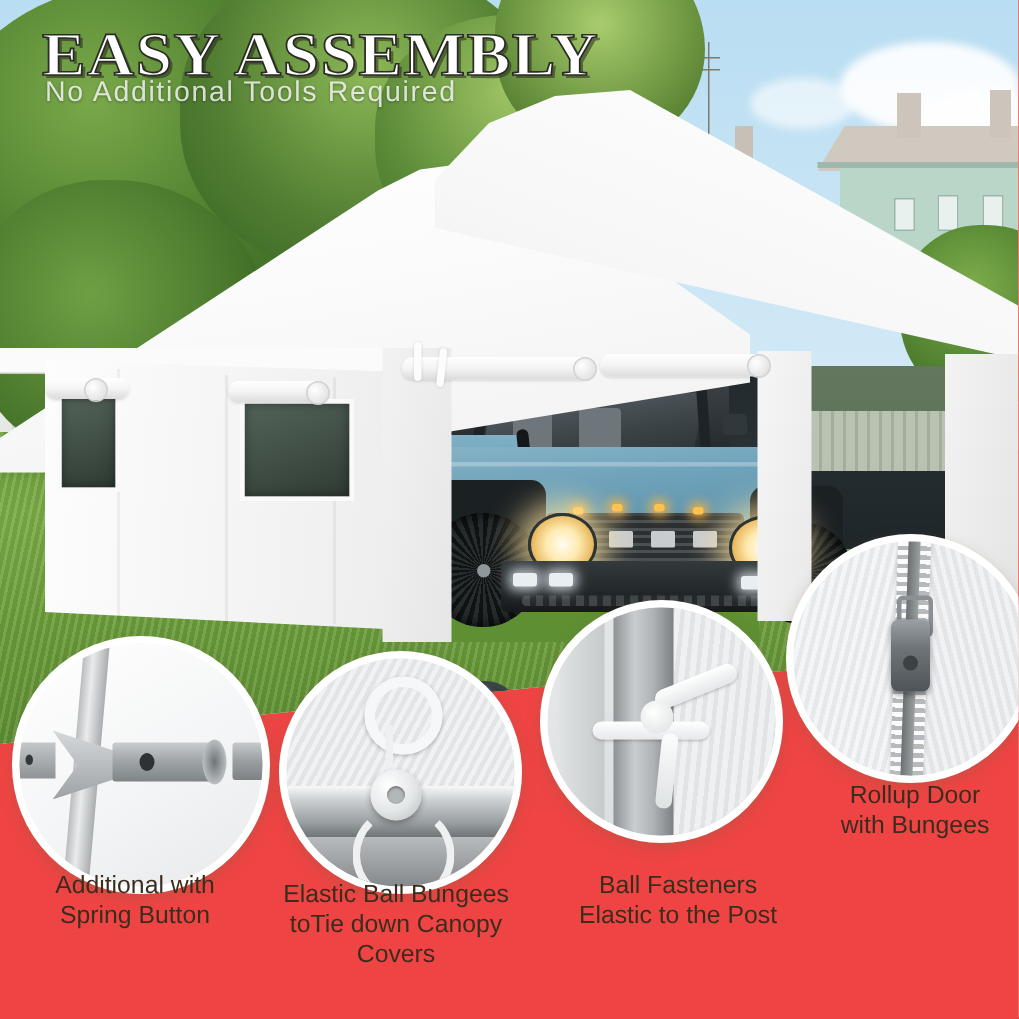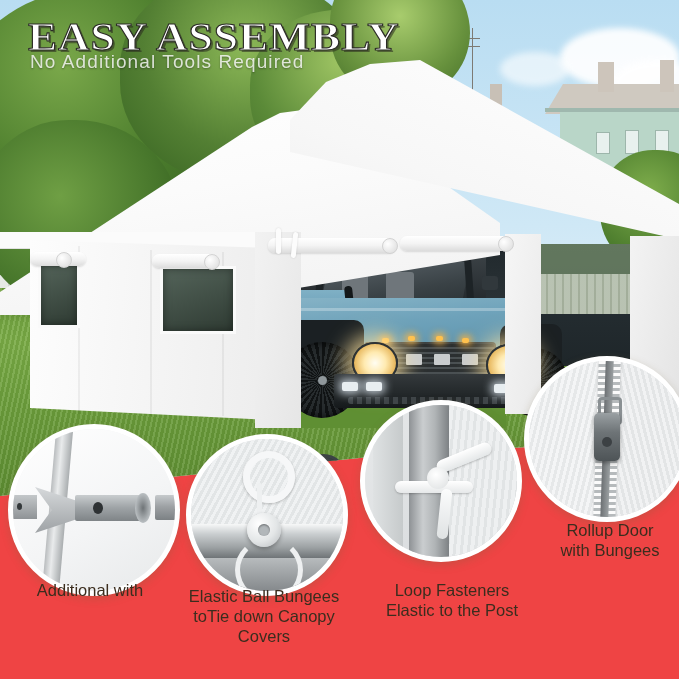--- a/index.html
+++ b/index.html
@@ -467,30 +467,31 @@
     <div class="k4-right"></div>
     <div class="k4-teeth"></div>
     <div class="k4-track"></div>
     <div class="k4-pull"></div>
     <div class="k4-slider"></div>
     <div class="k4-hole"></div>
   </div>
 
   <div class="cap cap1">
     <div>Additional with</div>
+    <div>Spring Button</div>
   </div>
 
   <div class="cap cap2">
     <div>Elastic Ball Bungees</div>
     <div>toTie down Canopy</div>
     <div>Covers</div>
   </div>
 
   <div class="cap cap3">
-    <div>Loop Fasteners</div>
+    <div>Ball Fasteners</div>
     <div>Elastic to the Post</div>
   </div>
 
   <div class="cap cap4">
     <div>Rollup Door</div>
     <div>with Bungees</div>
   </div>
 
 </div>
 

